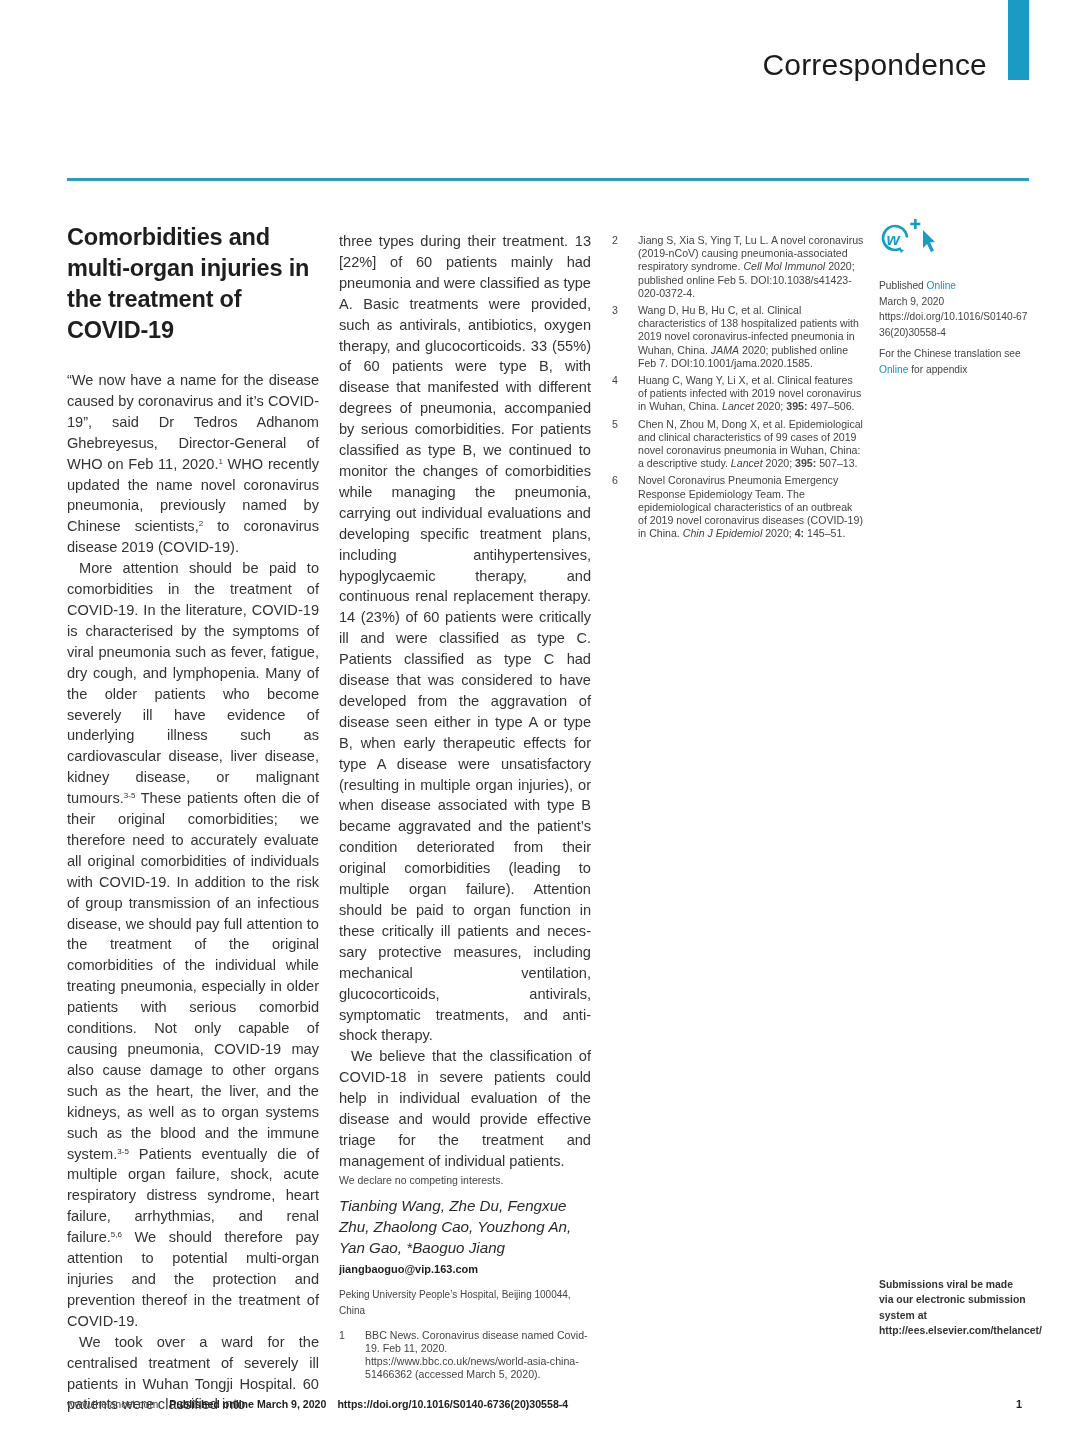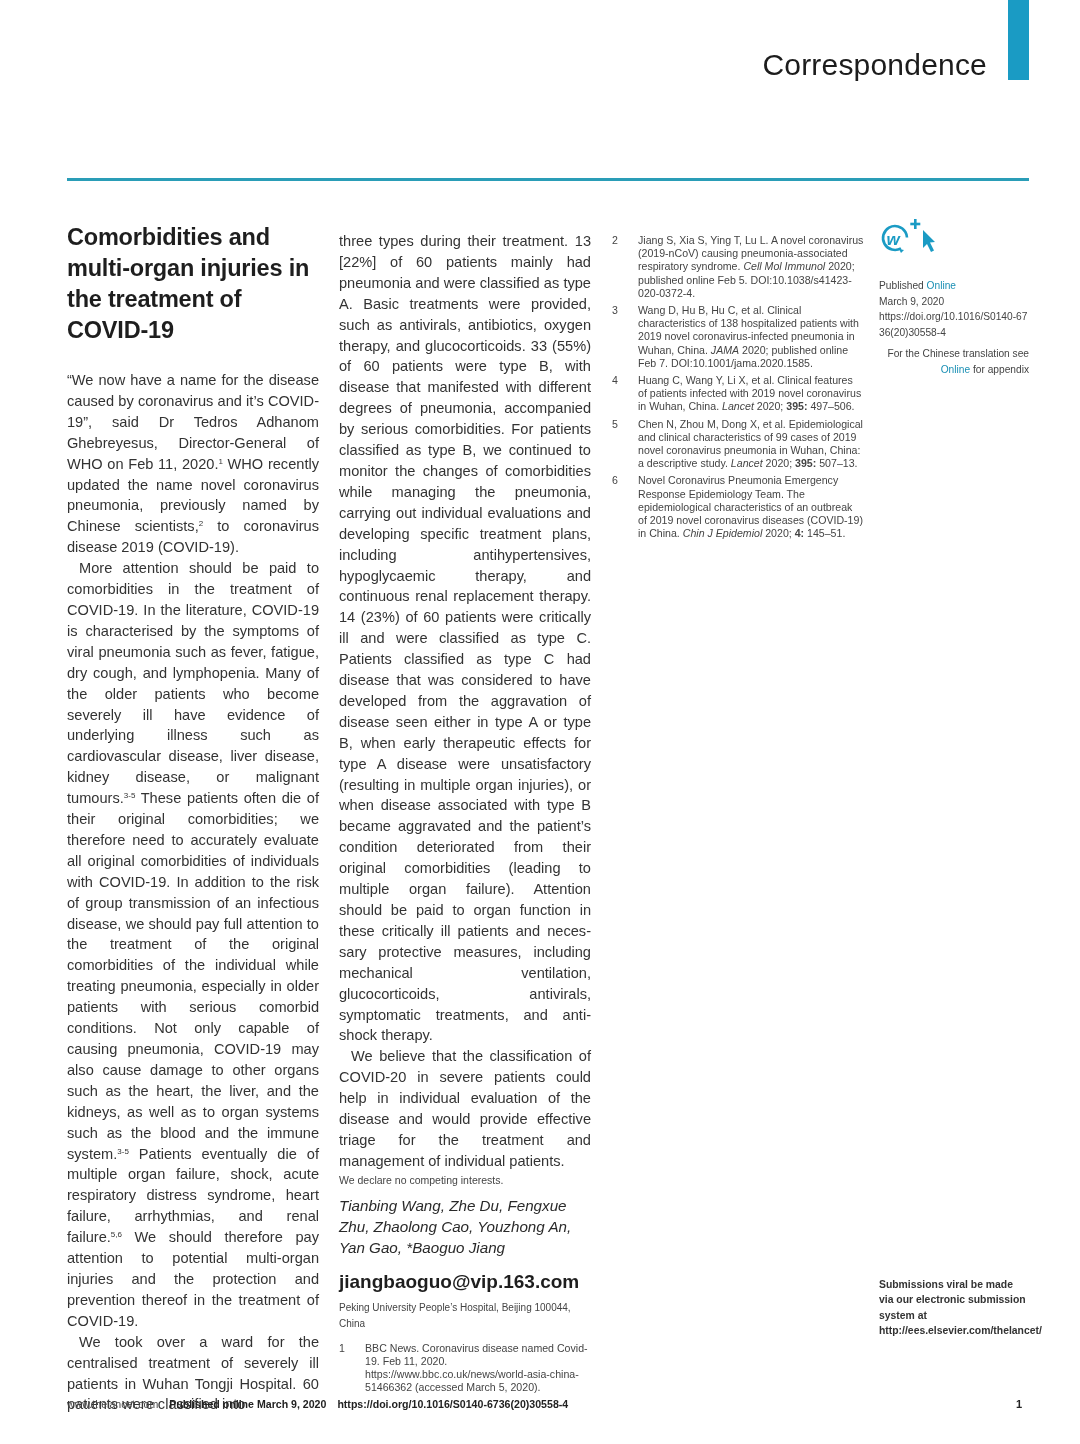--- a/index.html
+++ b/index.html
@@ -18,35 +18,35 @@
 
   .title { font-size: 23.5px; font-weight: 700; line-height: 31px; color: #1e1e1e; margin-bottom: 24px; letter-spacing: -0.2px; }
 
   .body-text { font-size: 14.6px; line-height: 20.9px; text-align: justify; color: #333333; hyphens: manual; }
   .body-text p { text-indent: 0; }
   .body-text p.indent { text-indent: 12px; }
   sup { font-size: 8px; vertical-align: 5px; line-height: 0; }
 
   .declare { font-size: 10.5px; color: #444; margin-top: 1px; line-height: 14px; }
   .authors { font-size: 15.2px; font-style: italic; line-height: 21px; color: #2a2a2a; margin-top: 8px; }
-  .email { font-size: 19px; font-weight: 700; color: #1e1e1e; line-height: 20px; margin-top: 14px; }
+  .email { font-size: 11px; font-weight: 700; color: #1e1e1e; line-height: 20px; margin-top: 1px; }
   .affil { font-size: 10px; color: #444; line-height: 16px; margin-top: 8px; }
 
   .refs { font-size: 10.6px; line-height: 13.2px; color: #444; }
   .ref { display: flex; margin-bottom: 4px; }
   .ref-num { width: 26px; flex: 0 0 26px; }
   .ref-text { flex: 1; }
   .ref-text i { font-style: italic; }
   .ref-text b { font-weight: 700; }
   .col2 .refs { margin-top: 10px; }
 
   .icon-box { width: 60px; height: 40px; margin-bottom: 22px; }
   .side { font-size: 10.2px; line-height: 15.6px; color: #444; }
   .side .online { color: #1a8fb4; }
-  .side-trans { margin-top: 6px; text-align: right; }
+  .side-trans { margin-top: 6px; }
 
   .submit { position: absolute; left: 879px; top: 1277px; width: 150px; font-size: 10.4px; font-weight: 700; line-height: 15.4px; color: #333; }
 
   .footer { position: absolute; left: 67px; top: 1398px; font-size: 10.6px; color: #444; white-space: nowrap; }
   .footer b { font-weight: 700; color: #222; }
   .footer span { margin-right: 8px; }
   .page-num { position: absolute; left: 1016px; top: 1398px; font-size: 11px; font-weight: 700; color: #222; }
 </style>
 </head>
 <body>
@@ -60,21 +60,21 @@
   <div class="body-text">
     <p><span>“We now have a name for the disease caused by coronavirus and it’s COVID-19”, said Dr Tedros Adhanom Ghebreyesus, Director-General of WHO on Feb 11, 2020.</span><sup>1</sup><span> WHO recently updated the name novel coronavirus pneumonia, previously named by Chinese scientists,</span><sup>2</sup><span> to coronavirus disease 2019 (COVID-19).</span></p>
     <p class="indent"><span>More attention should be paid to comorbidities in the treatment of COVID-19. In the literature, COVID-19 is characterised by the symptoms of viral pneumonia such as fever, fatigue, dry cough, and lymphopenia. Many of the older patients who become severely ill have evidence of underlying illness such as cardiovascular disease, liver disease, kidney disease, or malignant tumours.</span><sup>3-5</sup><span> These patients often die of their original comorbidities; we therefore need to accurately evaluate all original comorbidities of individuals with COVID-19. In addition to the risk of group transmission of an infectious disease, we should pay full attention to the treatment of the original comorbidities of the individual while treating pneumonia, especially in older patients with serious comorbid conditions. Not only capable of causing pneumonia, COVID-19 may also cause damage to other organs such as the heart, the liver, and the kidneys, as well as to organ systems such as the blood and the immune system.</span><sup>3-5</sup><span> Patients eventually die of multiple organ failure, shock, acute respiratory distress syndrome, heart failure, arrhythmias, and renal failure.</span><sup>5,6</sup><span> We should therefore pay attention to potential multi-organ injuries and the protection and prevention thereof in the treatment of COVID-19.</span></p>
     <p class="indent">We took over a ward for the centralised treatment of severely ill patients in Wuhan Tongji Hospital. 60 patients were classified into</p>
   </div>
 </div>
 
 <div class="col col2">
   <div class="body-text">
     <p>three types during their treatment. 13 [22%] of 60 patients mainly had pneumonia and were classified as type A. Basic treatments were provided, such as antivirals, antibiotics, oxygen therapy, and glucocorticoids. 33 (55%) of 60 patients were type B, with disease that manifested with different degrees of pneumonia, accompanied by serious comorbidities. For patients classified as type B, we continued to monitor the changes of comorbidities while managing the pneumonia, carrying out indivi­dual evaluations and developing specific treatment plans, including antihypertensives, hypoglycaemic therapy, and continuous renal replace­ment therapy. 14 (23%) of 60 patients were critically ill and were classified as type C. Patients classified as type C had disease that was considered to have developed from the aggravation of disease seen either in type A or type B, when early therapeutic effects for type A disease were unsatisfactory (resulting in multiple organ injuries), or when disease associated with type B became aggravated and the patient’s condition deteriorated from their original comorbidities (leading to multiple organ failure). Attention should be paid to organ function in these critically ill patients and neces­sary protective measures, including mechanical ventilation, glucocorticoids, antivirals, symptomatic treatments, and anti-shock therapy.</p>
-    <p class="indent">We believe that the classification of COVID-20 in severe patients could help in individual evaluation of the disease and would provide effective triage for the treatment and management of individual patients.</p>
+    <p class="indent">We believe that the classification of COVID-18 in severe patients could help in individual evaluation of the disease and would provide effective triage for the treatment and management of individual patients.</p>
   </div>
   <div class="declare">We declare no competing interests.</div>
   <div class="authors">Tianbing Wang, Zhe Du, Fengxue Zhu, Zhaolong Cao, Youzhong An, Yan Gao, *Baoguo Jiang</div>
   <div class="email">jiangbaoguo@vip.163.com</div>
   <div class="affil">Peking University People’s Hospital, Beijing 100044, China</div>
   <div class="refs">
     <div class="ref">
       <span class="ref-num">1</span>
       <span class="ref-text">BBC News. Coronavirus disease named Covid-19. Feb 11, 2020. https://www.bbc.co.uk/news/world-asia-china-51466362 (accessed March 5, 2020).</span>
     </div>

